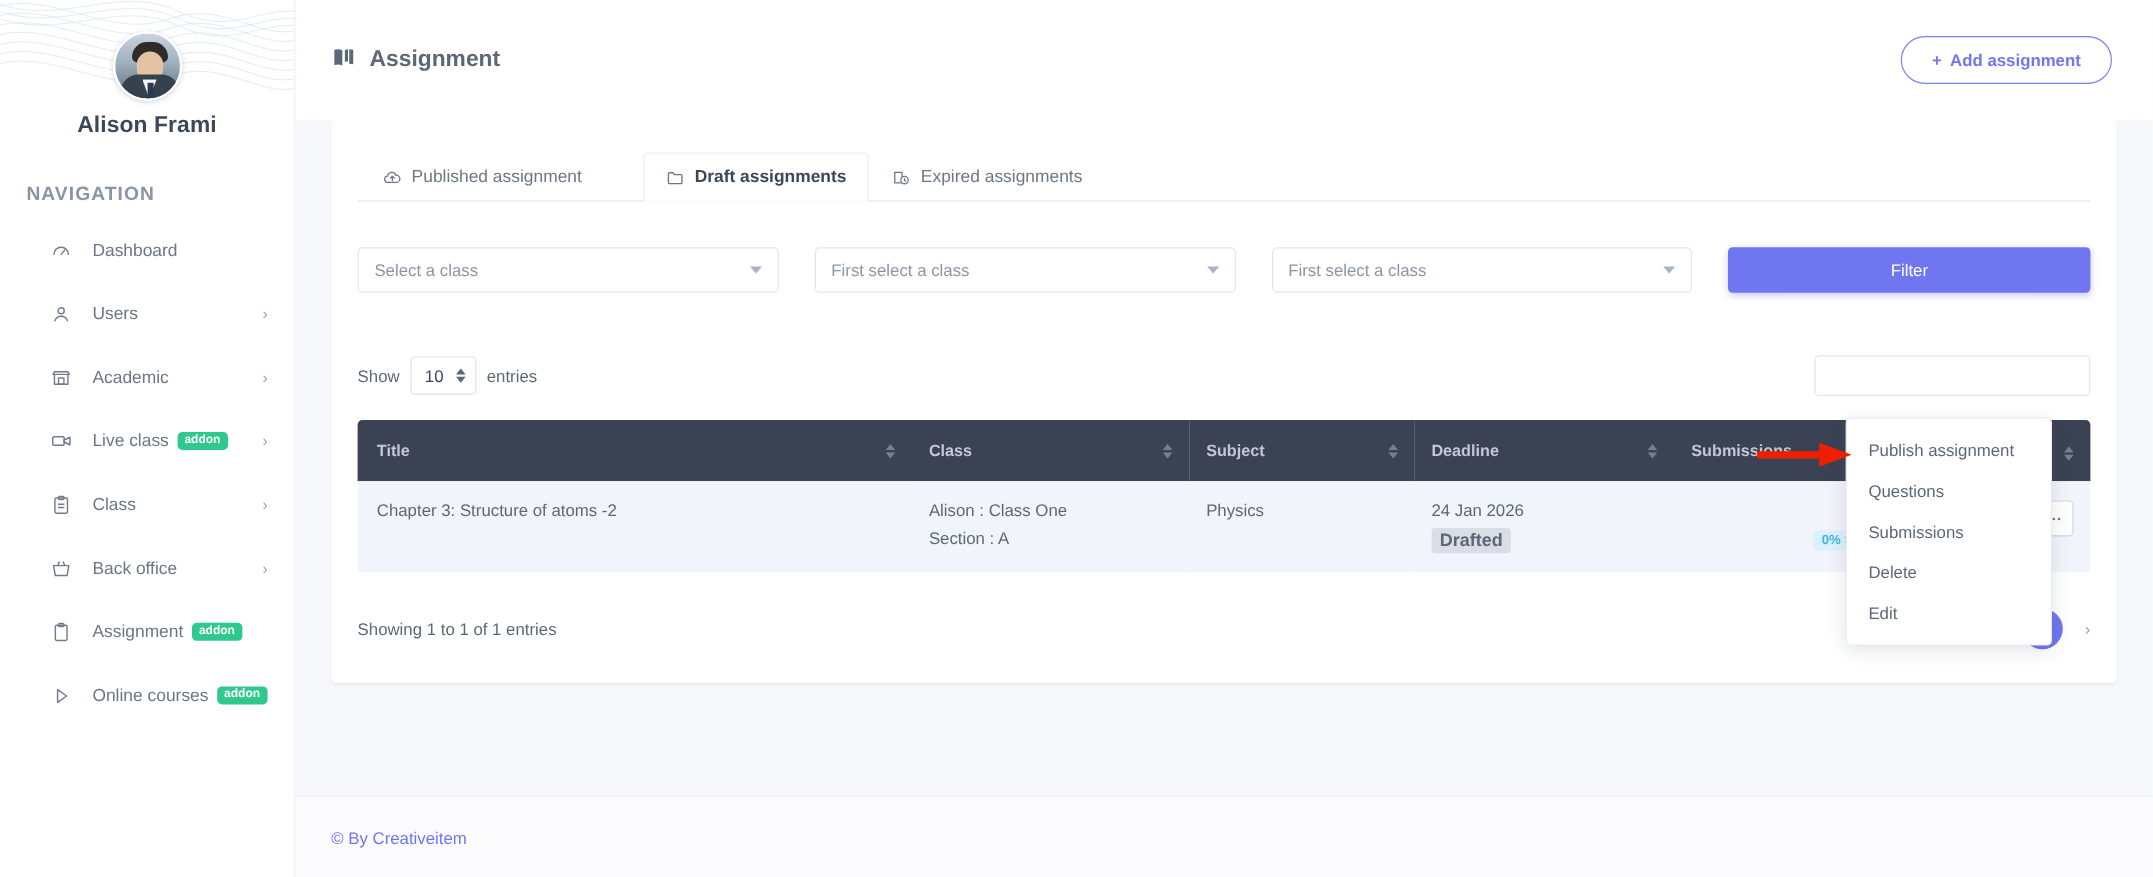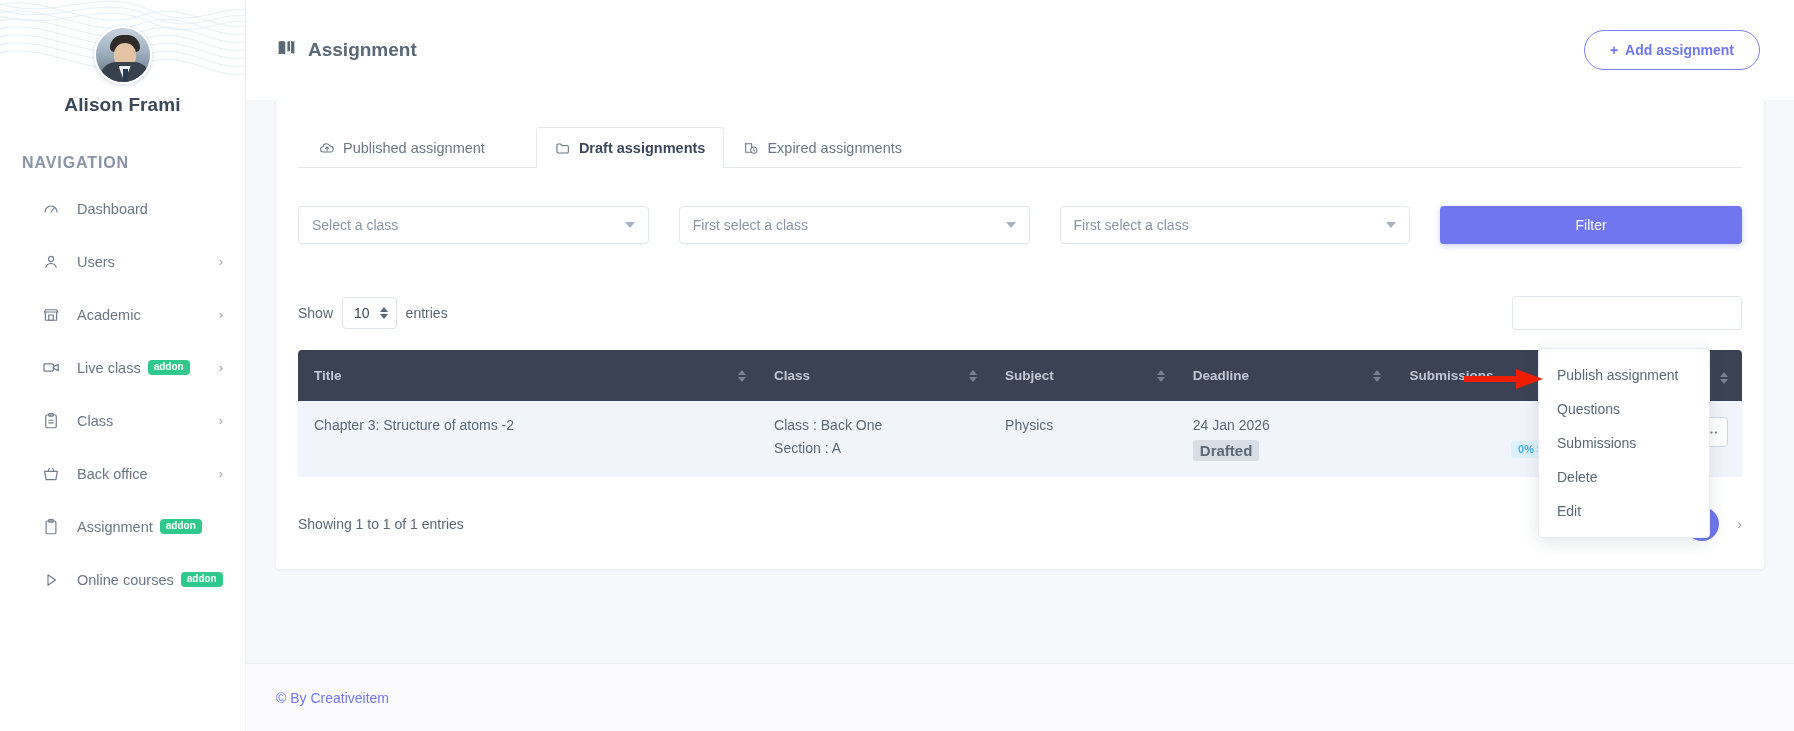--- a/index.html
+++ b/index.html
@@ -559,21 +559,21 @@
                     <i class="down"></i>
                   </span>
                 <span></span>
               </th>
             </tr>
           </thead>
           <tbody>
             <tr>
               <td>Chapter 3: Structure of atoms -2</td>
               <td>
-                <span>Class : Back One</span>
+                <span>Alison : Class One</span>
                 <span class="cell-sub">Section : A</span>
               </td>
               <td>Physics</td>
               <td>
                 <span>24 Jan 2026</span>
                 <span class="cell-sub">
                   <span class="badge-drafted">Drafted</span>
                 </span>
               </td>
               <td class="td-right">

